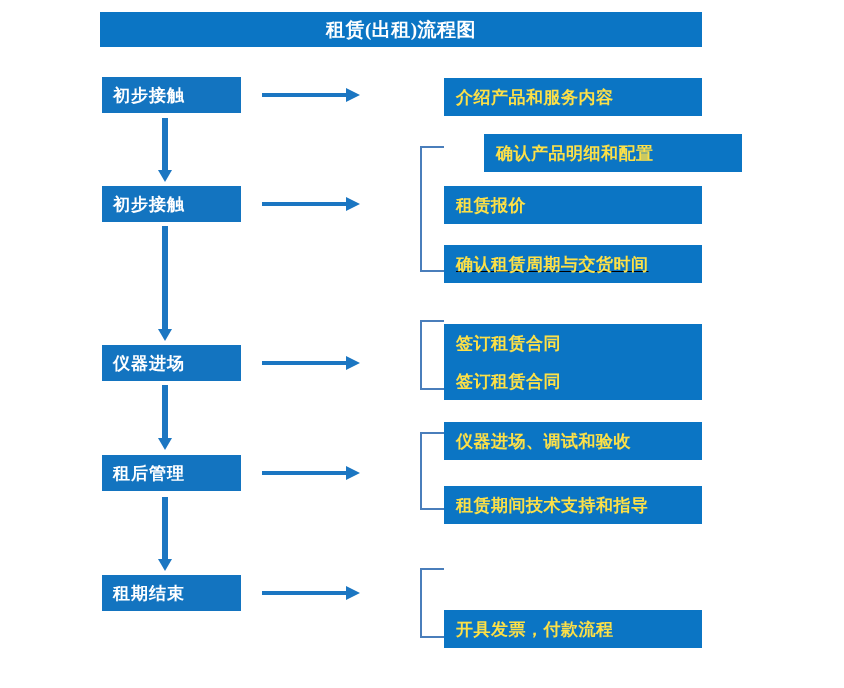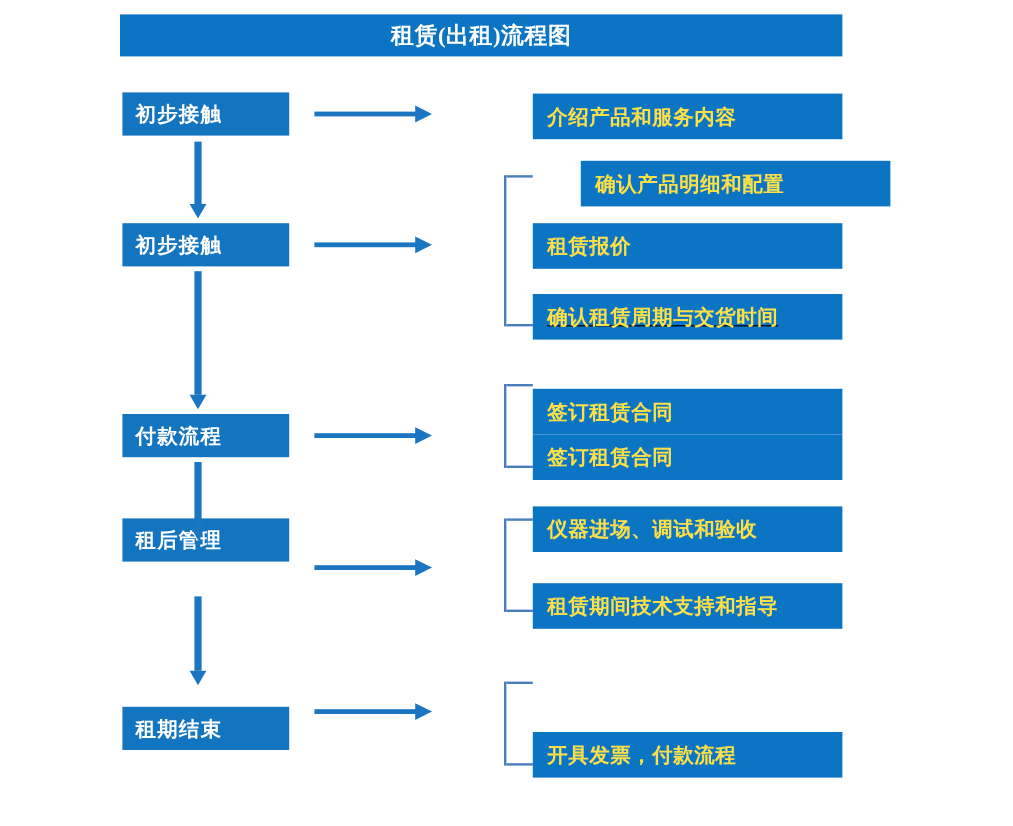--- a/index.html
+++ b/index.html
@@ -154,26 +154,26 @@
     <span class="title-text">租赁(出租)流程图</span>
   </div>
 
   <div class="stage-box" style="top:77px;">
     <span class="stage-label">初步接触</span>
   </div>
   <div class="stage-box" style="top:186px;">
     <span class="stage-label">初步接触</span>
   </div>
   <div class="stage-box" style="top:345px;">
-    <span class="stage-label">付款流程</span>
-  </div>
-  <div class="stage-box" style="top:432px;">
+    <span class="stage-label">仪器进场</span>
+  </div>
+  <div class="stage-box" style="top:455px;">
     <span class="stage-label">租后管理</span>
   </div>
-  <div class="stage-box" style="top:589px;align-items:center;">
+  <div class="stage-box" style="top:575px;align-items:center;">
     <span class="stage-label">租期结束</span>
   </div>
 
   <div class="v-arrow" style="top:118px; height:64px;">
     <div class="shaft" style="height:52px;"></div>
     <div class="head" style="top:52px;"></div>
   </div>
   <div class="v-arrow" style="top:226px; height:115px;">
     <div class="shaft" style="height:103px;"></div>
     <div class="head" style="top:103px;"></div>

